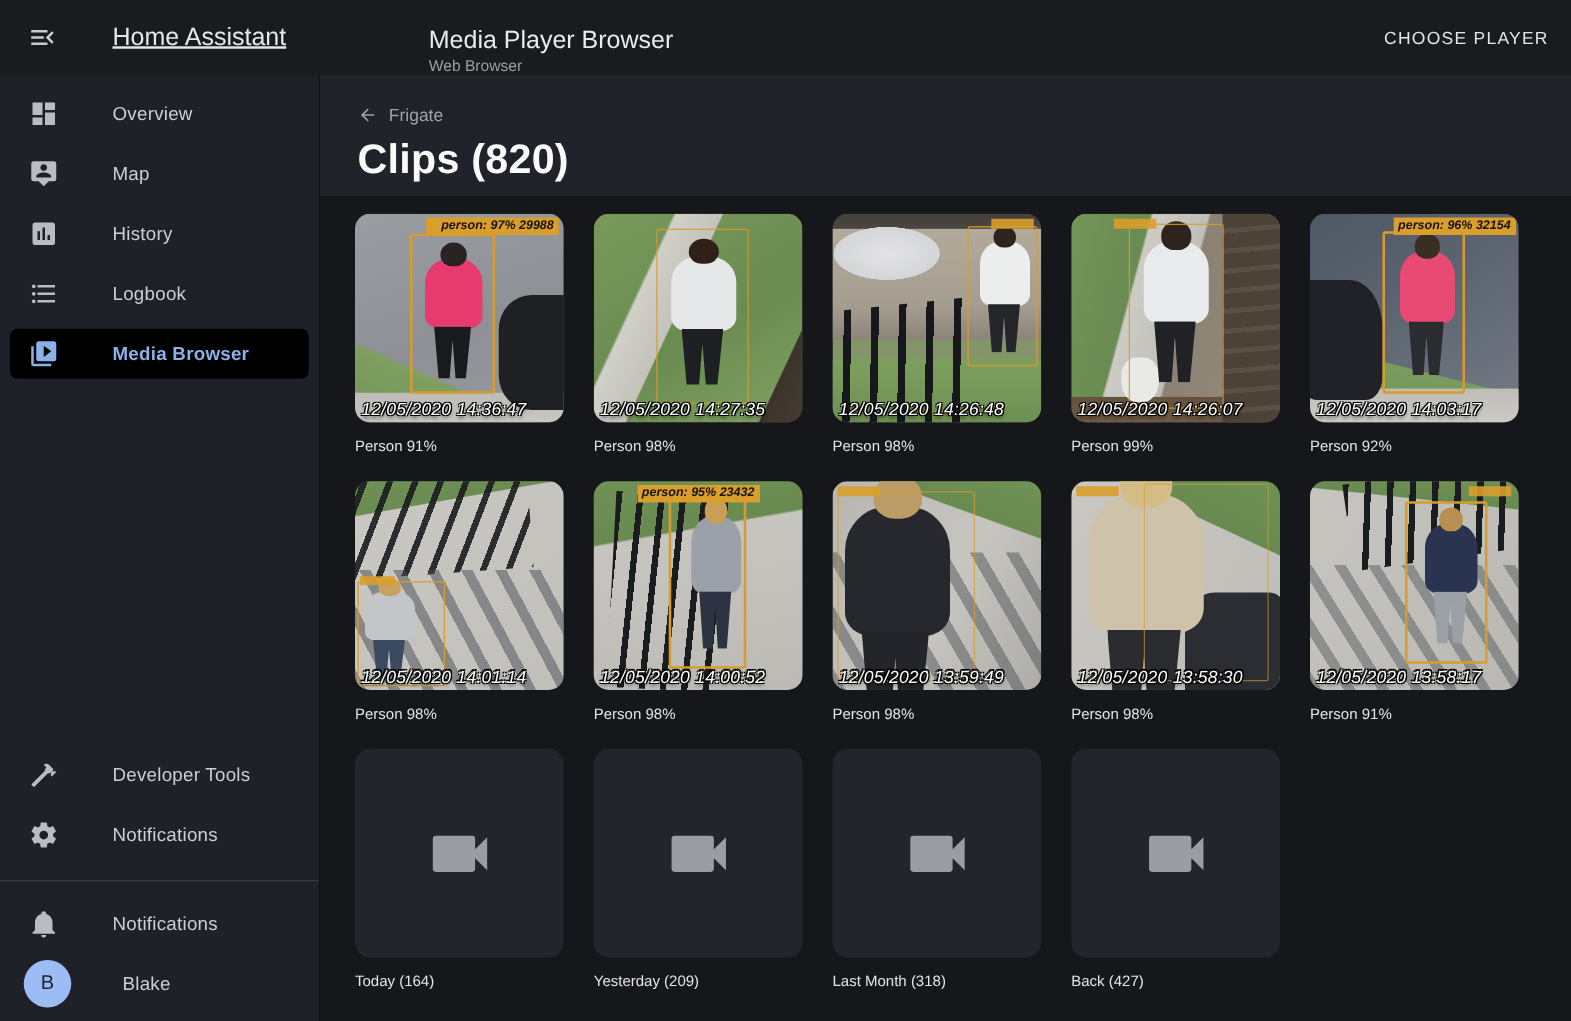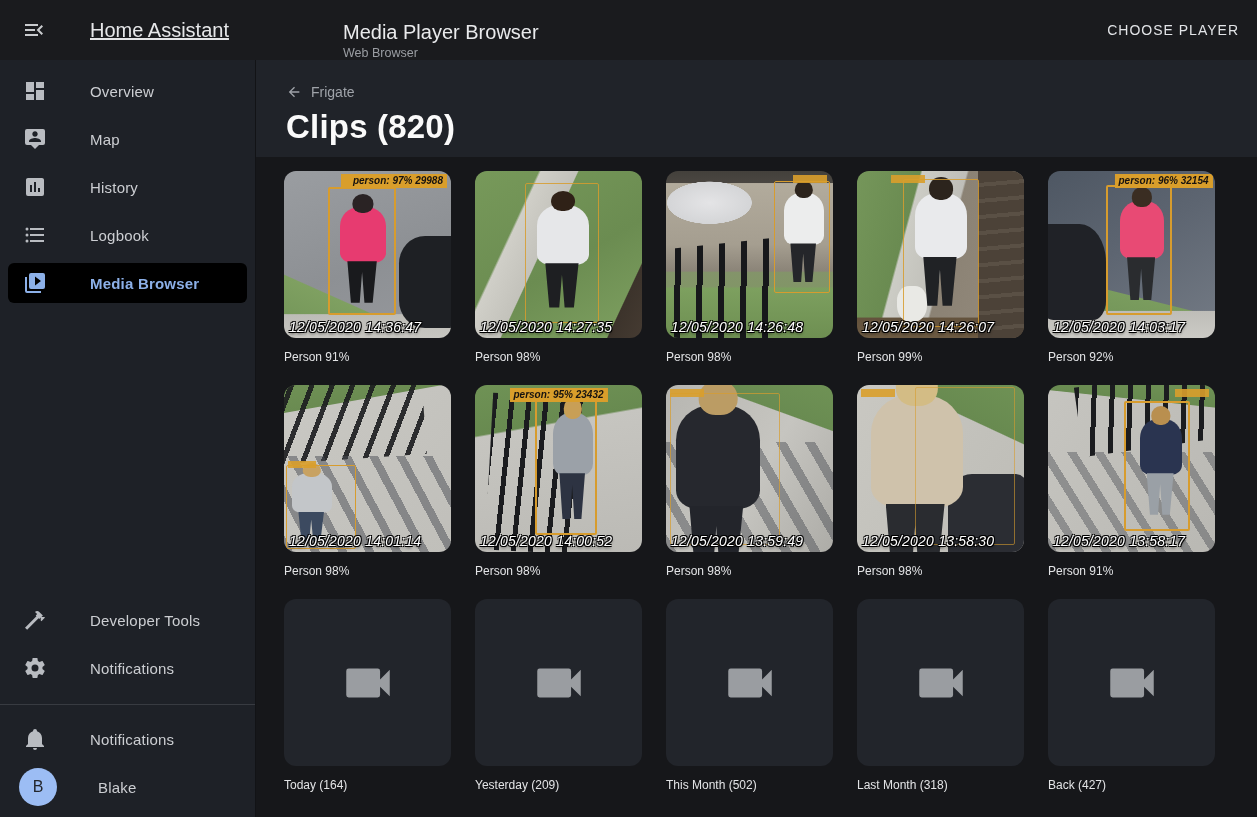--- a/index.html
+++ b/index.html
@@ -403,42 +403,34 @@
 
       <div class="card">
         <div class="thumb folder">
           <svg viewBox="0 0 24 24" fill="currentColor">
               <path d="M17,10.5V7A1,1 0 0,0 16,6H4A1,1 0 0,0 3,7V17A1,1 0 0,0 4,18H16A1,1 0 0,0 17,17V13.5L21,17.5V6.5L17,10.5Z"></path>
             </svg>
         </div>
         <div class="caption">Yesterday (209)</div>
       </div>
 
+
       <div class="card">
         <div class="thumb folder">
           <svg viewBox="0 0 24 24" fill="currentColor">
               <path d="M17,10.5V7A1,1 0 0,0 16,6H4A1,1 0 0,0 3,7V17A1,1 0 0,0 4,18H16A1,1 0 0,0 17,17V13.5L21,17.5V6.5L17,10.5Z"></path>
             </svg>
         </div>
-        <div class="caption">This Month (502)</div>
+        <div class="caption">Last Month (318)</div>
       </div>
 
       <div class="card">
         <div class="thumb folder">
           <svg viewBox="0 0 24 24" fill="currentColor">
               <path d="M17,10.5V7A1,1 0 0,0 16,6H4A1,1 0 0,0 3,7V17A1,1 0 0,0 4,18H16A1,1 0 0,0 17,17V13.5L21,17.5V6.5L17,10.5Z"></path>
             </svg>
         </div>
-        <div class="caption">Last Month (318)</div>
-      </div>
-
-      <div class="card">
-        <div class="thumb folder">
-          <svg viewBox="0 0 24 24" fill="currentColor">
-              <path d="M17,10.5V7A1,1 0 0,0 16,6H4A1,1 0 0,0 3,7V17A1,1 0 0,0 4,18H16A1,1 0 0,0 17,17V13.5L21,17.5V6.5L17,10.5Z"></path>
-            </svg>
-        </div>
         <div class="caption">Back (427)</div>
       </div>
 
     </div>
   </main>
 </div>
 
 </body></html>

